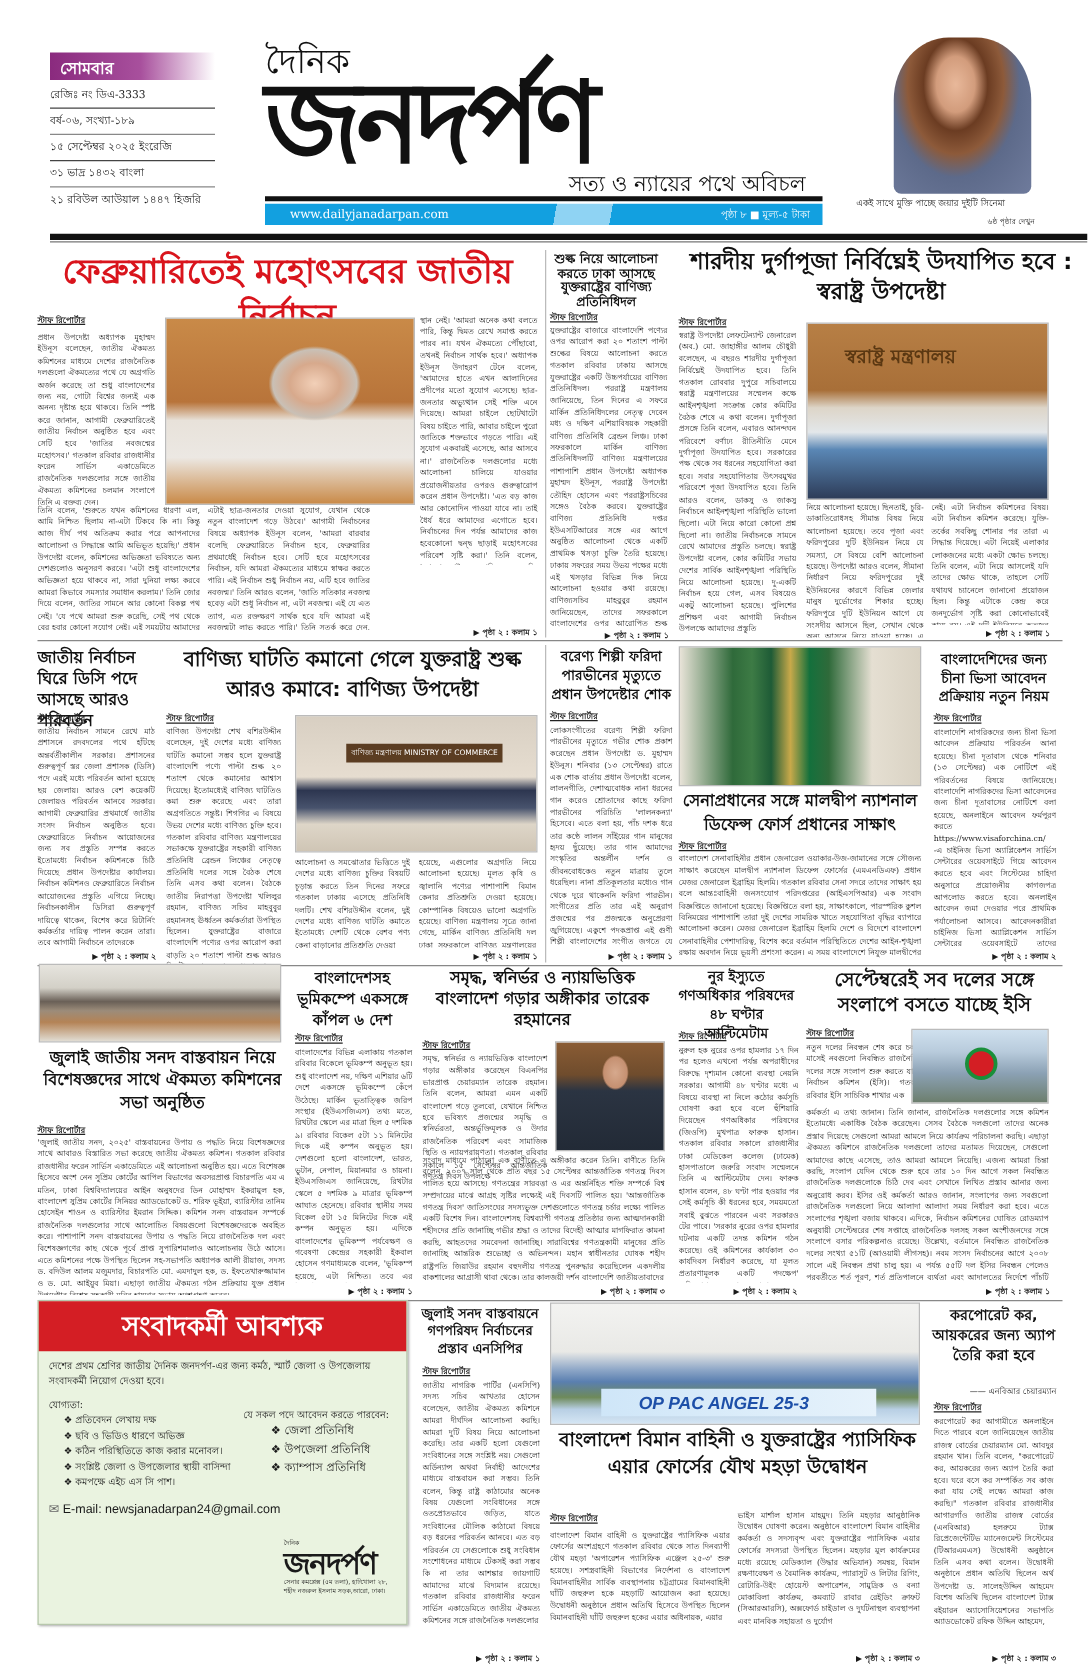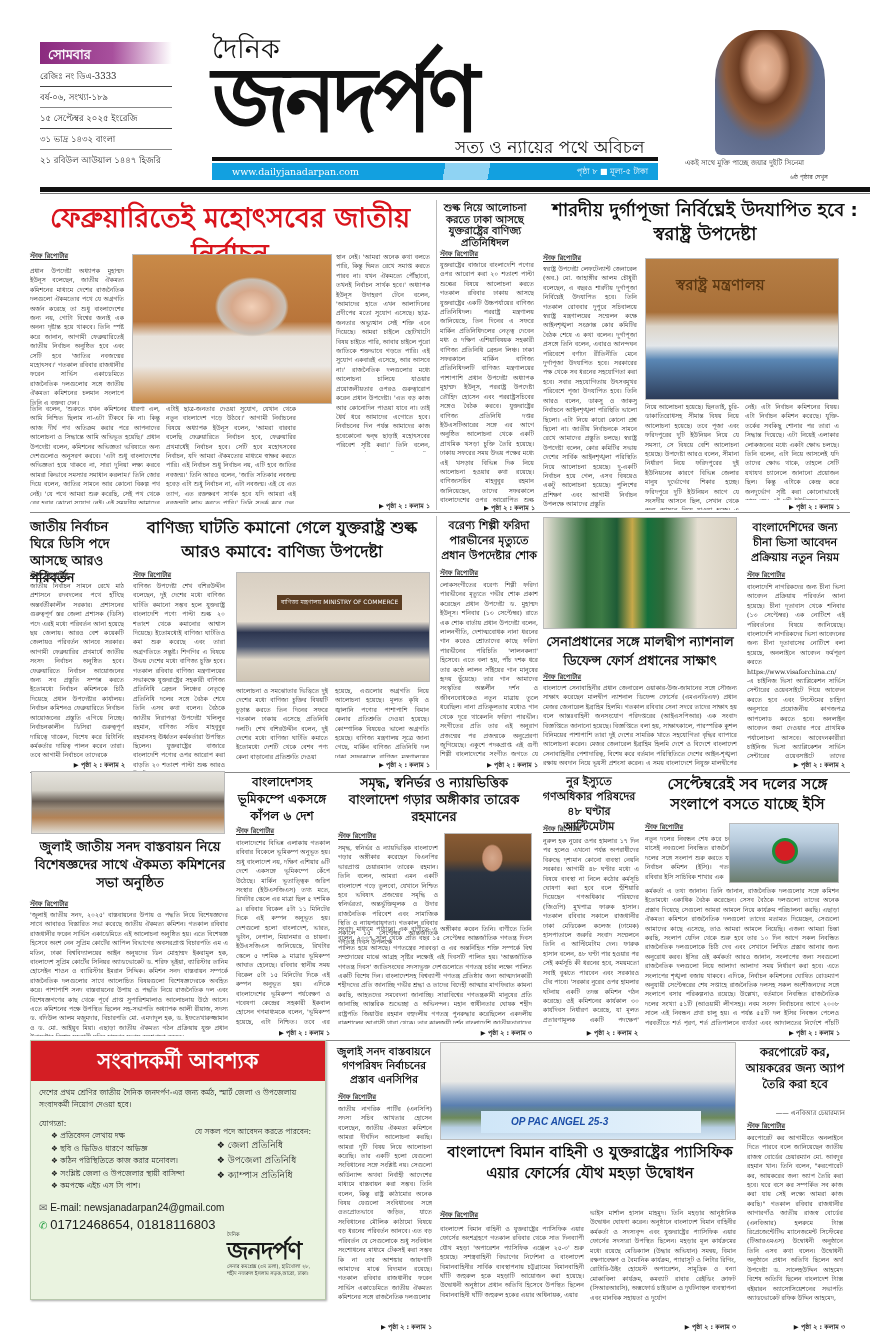--- a/index.html
+++ b/index.html
@@ -185,36 +185,35 @@
     </div>
     <div class="ad-col2">
       <div>যে সকল পদে আবেদন করতে পারবেন:</div>
       <div class="ad-li2"><span>❖</span> <span>জেলা প্রতিনিধি</span></div>
       <div class="ad-li2"><span>❖</span> <span>উপজেলা প্রতিনিধি</span></div>
       <div class="ad-li2"><span>❖</span> <span>ক্যাম্পাস প্রতিনিধি</span></div>
     </div>
   </div>
   <div class="ad-contact">
     <div><span style="color:#666;">✉</span> <span>E-mail: newsjanadarpan24@gmail.com</span></div>
-    <div><span style="color:#1a9b3a;">✆</span> <span style="font-size:13px;">01712468654, 01818116803</span></div>
   </div>
   <div class="ad-logo">
     <div class="ad-logo-small">দৈনিক</div>
     <div class="ad-logo-main">জনদর্পণ</div>
     <div class="ad-addr" style="width:90px;">সেনার কমপ্লেক্স (৫ম তলা), হাটখোলা ২৮, শহীদ নজরুল ইসলাম সড়ক,আরো, ঢাকা।</div>
   </div>
 </div>
 
 <div class="abs hl" style="left:334px;top:1044px;width:100px;font-size:10.5px;line-height:14px;">জুলাই সনদ বাস্তবায়নে গণপরিষদ নির্বাচনের প্রস্তাব এনসিপির</div>
 <div class="abs byline" style="left:338px;top:1092px;">স্টাফ রিপোর্টার</div>
 <div class="abs body" style="left:338px;top:1104px;width:94px;height:218px;">জাতীয় নাগরিক পার্টির (এনসিপি) সদস্য সচিব আখতার হোসেন বলেছেন, জাতীয় ঐকমত্য কমিশনে আমরা দীর্ঘদিন আলোচনা করছি। আমরা দুটি বিষয় নিয়ে আলোচনা করেছি। তার একটি হলো যেগুলো সংবিধানের সঙ্গে সংশ্লিষ্ট নয়। সেগুলো অর্ডিন্যান্স অথবা নির্বাহী আদেশের মাধ্যমে বাস্তবায়ন করা সম্ভব। তিনি বলেন, কিন্তু রাষ্ট্র কাঠামোর অনেক বিষয় যেগুলো সংবিধানের সঙ্গে ওতপ্রোতভাবে জড়িত, যাতে সংবিধানের মৌলিক কাঠামো বিষয়ে বড় ধরনের পরিবর্তন আনবে। এত বড় পরিবর্তন যে সেগুলোকে শুধু সংবিধান সংশোধনের মাধ্যমে টেকসই করা সম্ভব কি না তার আশঙ্কার জায়গাটি আমাদের মাঝে বিদ্যমান রয়েছে। গতকাল রবিবার রাজধানীর ফরেন সার্ভিস একাডেমিতে জাতীয় ঐকমত্য কমিশনের সঙ্গে রাজনৈতিক দলগুলোর</div>
 <div class="abs cont" style="left:362px;top:1322px;width:70px;">▶ পৃষ্ঠা ২ : কলাম ১</div>
 
 <div class="abs photo" style="left:440px;top:1042px;width:296px;height:98px;background:linear-gradient(180deg,#f3f3f1 0%,#e9e9e6 40%,#8ea7c7 55%,#5a7fb0 65%,#6e8a5a 78%,#b8cfe4 88%,#d5e6f4 100%);">
-  <div class="opbanner" style="left:40px;bottom:6px;width:220px;height:22px;font-size:10px;line-height:22px;padding-left:30px;margin-top:20px;">OP PAC ANGEL 25-3</div>
+  <div class="opbanner" style="left:40px;bottom:6px;width:220px;height:22px;font-size:14px;line-height:22px;padding-left:30px;margin-top:20px;">OP PAC ANGEL 25-3</div>
 </div>
 <div class="abs hl" style="left:440px;top:1142px;width:300px;font-size:15px;line-height:21px;">বাংলাদেশ বিমান বাহিনী ও যুক্তরাষ্ট্রের প্যাসিফিক এয়ার ফোর্সের যৌথ মহড়া উদ্বোধন</div>
 <div class="abs byline" style="left:440px;top:1210px;">স্টাফ রিপোর্টার</div>
 <div class="abs body" style="left:440px;top:1224px;width:144px;height:104px;">বাংলাদেশ বিমান বাহিনী ও যুক্তরাষ্ট্রের প্যাসিফিক এয়ার ফোর্সের অংশগ্রহণে গতকাল রবিবার থেকে সাত দিনব্যাপী যৌথ মহড়া 'অপারেশন প্যাসিফিক এঞ্জেল ২৫-৩' শুরু হয়েছে। সশস্ত্রবাহিনী বিভাগের নির্দেশনা ও বাংলাদেশ বিমানবাহিনীর সার্বিক ব্যবস্থাপনায় চট্টগ্রামের বিমানবাহিনী ঘাঁটি জহুরুল হকে মহড়াটি আয়োজন করা হয়েছে। উদ্বোধনী অনুষ্ঠানে প্রধান অতিথি হিসেবে উপস্থিত ছিলেন বিমানবাহিনী ঘাঁটি জহুরুল হকের এয়ার অধিনায়ক, এয়ার</div>
 <div class="abs body" style="left:590px;top:1208px;width:146px;height:112px;">ভাইস মার্শাল হাসান মাহমুদ। তিনি মহড়ার আনুষ্ঠানিক উদ্বোধন ঘোষণা করেন। অনুষ্ঠানে বাংলাদেশ বিমান বাহিনীর কর্মকর্তা ও সদস্যবৃন্দ এবং যুক্তরাষ্ট্রের প্যাসিফিক এয়ার ফোর্সের সদস্যরা উপস্থিত ছিলেন। মহড়ার মূল কার্যক্রমের মধ্যে রয়েছে মেডিক্যাল (উদ্ধার অভিযান) সমন্বয়, বিমান রক্ষণাবেক্ষণ ও বৈমানিক কার্যক্রম, প্যারাসুট ও লিটার রিগিং, রোটারি-উইং হোয়েস্ট অপারেশন, সামুদ্রিক ও বন্যা মোকাবিলা কার্যক্রম, কমব্যাট রাবার রেইডিং ক্রাফট (সিআরআরসি), অক্সফোর্ড চাইডাল ও দুর্ঘটনাস্থল ব্যবস্থাপনা এবং মানবিক সহায়তা ও দুর্যোগ</div>
 <div class="abs cont" style="left:660px;top:1322px;width:76px;">▶ পৃষ্ঠা ২ : কলাম ৩</div>
 
 <div class="abs hl" style="left:745px;top:1044px;width:100px;font-size:11.5px;line-height:16px;text-align:center;">করপোরেট কর, আয়করের জন্য অ্যাপ তৈরি করা হবে</div>
 <div class="abs" style="left:745px;top:1108px;width:100px;font-size:6.5px;text-align:right;">—— এনবিআর চেয়ারম্যান</div>
 <div class="abs byline" style="left:747px;top:1121px;">স্টাফ রিপোর্টার</div>

